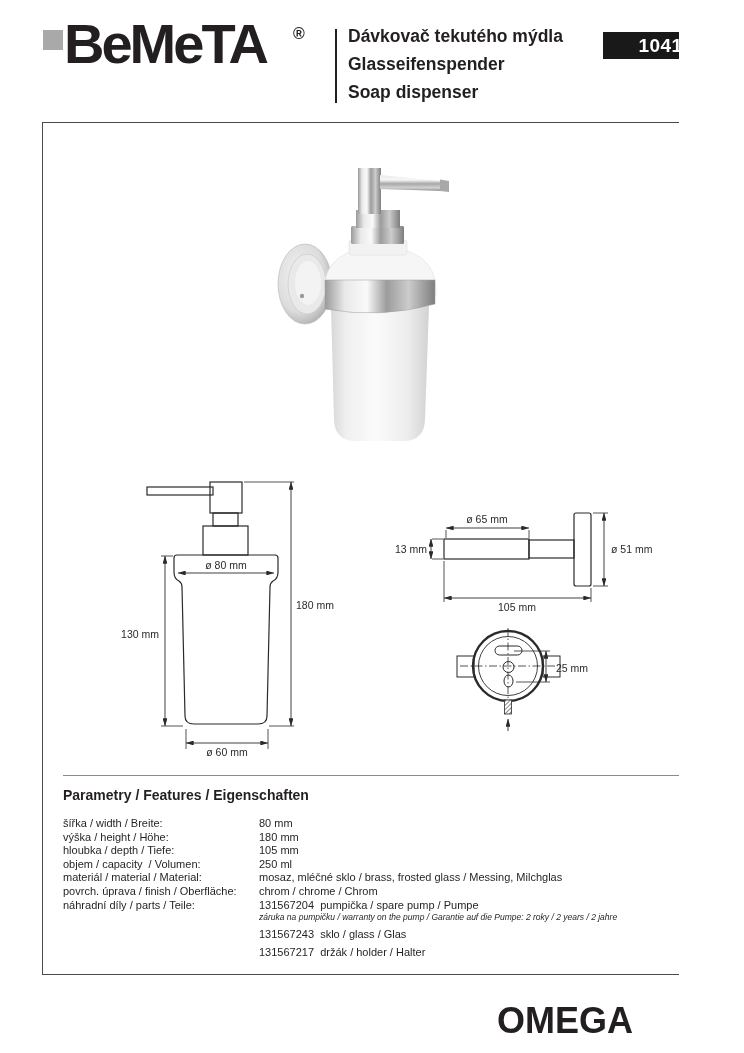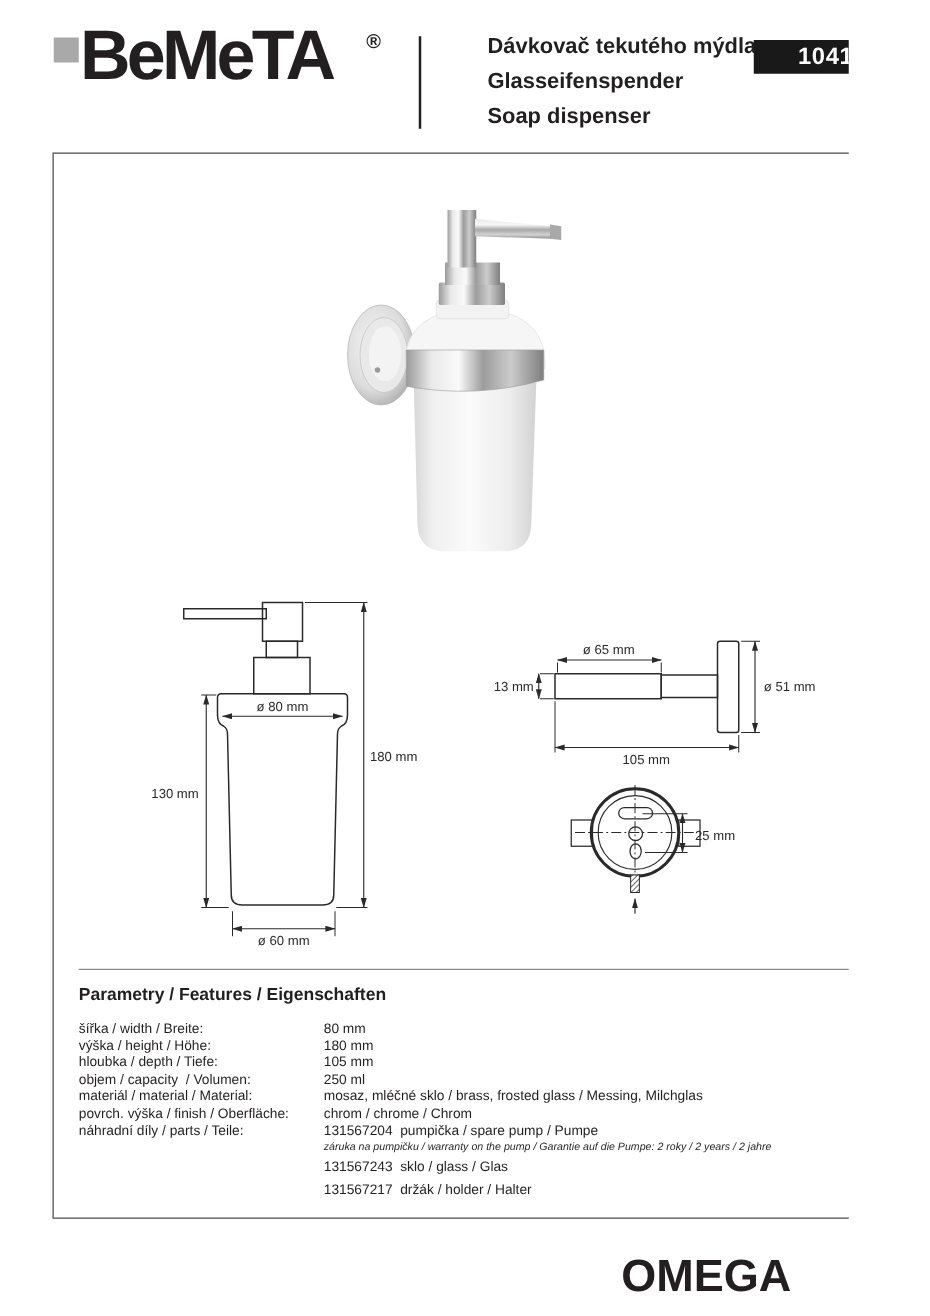--- a/index.html
+++ b/index.html
@@ -5,21 +5,21 @@
   html,body { margin:0; padding:0; background:#fff; }
   .sheet {
     position:relative; width:679px; height:1053px; background:#ffffff;
     font-family:"Liberation Sans", sans-serif; color:#231f20; overflow:hidden;
   }
   
   .logo-square { position:absolute; left:43px; top:30px; width:20px; height:20px; background:#a9a9a9; }
   .logo-text { position:absolute; left:64px; top:16px; font-size:56px; font-weight:bold; letter-spacing:-3px; line-height:1; white-space:nowrap; }
   .logo-reg { position:absolute; left:293px; top:25px; font-size:16px; font-weight:bold; }
   .header-divider { position:absolute; left:335px; top:29px; width:2px; height:74px; background:#231f20; }
-  .header-titles { position:absolute; left:348px; top:22px; font-size:17.5px; font-weight:bold; line-height:28px; white-space:nowrap;margin-left:42px; }
+  .header-titles { position:absolute; left:348px; top:22px; font-size:17.5px; font-weight:bold; line-height:28px; white-space:nowrap; }
   .code-badge { position:absolute; left:603px; top:32px; width:135px; height:27px; background:#191919; color:#ffffff;
     font-size:19px; font-weight:bold; text-align:right; line-height:27px; letter-spacing:.5px; }
   
   .main-box { position:absolute; left:42px; top:122px; width:656px; height:851px; border:1.3px solid #4a4a4a; background:#fff; }
   .main-box svg { position:absolute; left:0; top:0; }
   .section-divider { position:absolute; left:20px; top:652px; width:620px; height:1px; background:#8a8a8a; }
   
   .params { position:absolute; left:20px; top:664px; width:618px; }
   .params-title { font-size:14px; font-weight:bold; margin:0 0 14px 0; }
   .params-grid { display:grid; grid-template-columns:196px 1fr; font-size:11px; line-height:13.6px; }
@@ -172,21 +172,21 @@
         <div class="cell">šířka / width / Breite:</div>
         <div class="cell">80 mm</div>
         <div class="cell">výška / height / Höhe:</div>
         <div class="cell">180 mm</div>
         <div class="cell">hloubka / depth / Tiefe:</div>
         <div class="cell">105 mm</div>
         <div class="cell">objem / capacity  / Volumen:</div>
         <div class="cell">250 ml</div>
         <div class="cell">materiál / material / Material:</div>
         <div class="cell">mosaz, mléčné sklo / brass, frosted glass / Messing, Milchglas</div>
-        <div class="cell">povrch. výška / finish / Oberfläche:</div>
+        <div class="cell">povrch. úprava / finish / Oberfläche:</div>
         <div class="cell">chrom / chrome / Chrom</div>
         <div class="cell">náhradní díly / parts / Teile:</div>
         <div>
           <div class="cell">131567204  pumpička / spare pump / Pumpe</div>
           <div class="warranty-note">záruka na pumpičku / warranty on the pump / Garantie auf die Pumpe: 2 roky / 2 years / 2 jahre</div>
           <div class="cell part-extra">131567243  sklo / glass / Glas</div>
           <div class="cell part-extra">131567217  držák / holder / Halter</div>
         </div>
       </div>
     </div>

